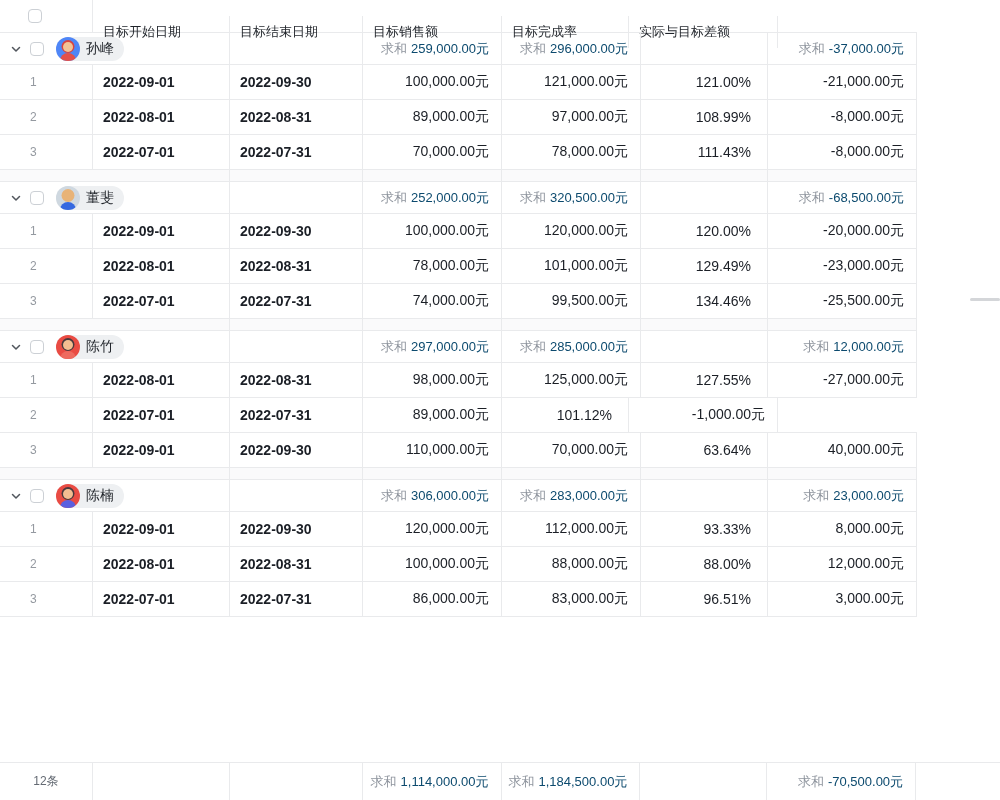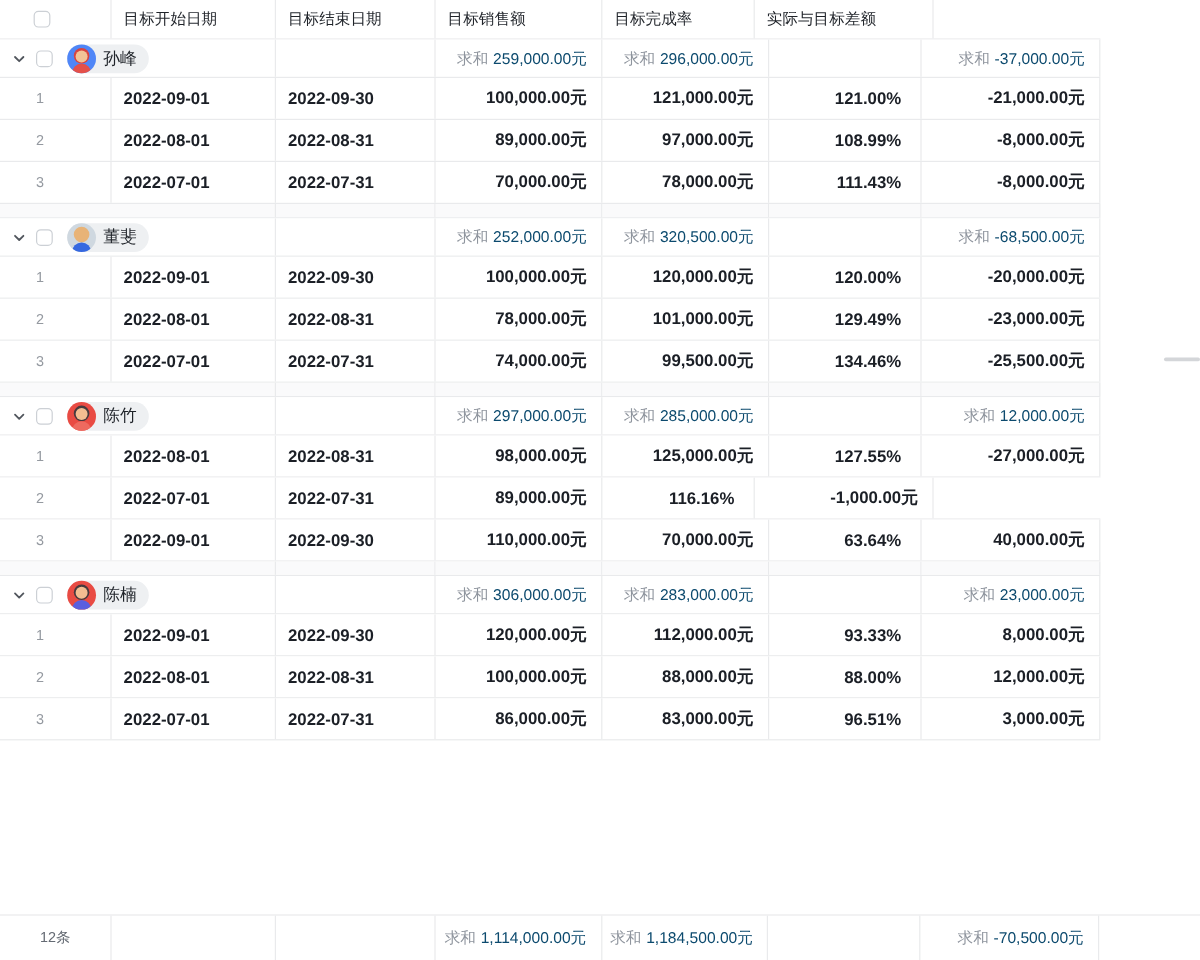--- a/index.html
+++ b/index.html
@@ -11,26 +11,26 @@
   .tbl{position:absolute;left:0;top:0;width:917px;}
   .row{display:flex;background:#fff;box-sizing:border-box;border-bottom:1px solid #e9eaec;}
   .cell{display:flex;align-items:center;box-sizing:border-box;height:100%;border-right:1px solid #e9eaec;overflow:hidden;}
   .c0{width:93px}.c1{width:137px}.c2{width:133px}.c3{width:139px}.c4{width:139px}.c5{width:127px}.c6{width:149px}
   .cA{width:230px}
   .header{height:33px}
   .grow{height:32px}
   .drow{height:35px}
   .gaprow{height:12px;background:#fafafb;}
   .gaprow .cell{background:#fafafb}
-  .hcell{padding-left:10px;font-size:13px;color:#1f2329;font-weight:400;}
+  .hcell{padding-left:10px;font-size:13px;color:#1f2329;font-weight:400;margin-top:16px;}
   .hc0{padding-left:28px}
   .checkbox{width:14px;height:14px;border:1.5px solid #ccd0d5;border-radius:4px;background:#fff;display:inline-block;flex:none;box-sizing:border-box;}
   .idxcell{padding-left:30px;font-size:12px;color:#9499a0;}
   .datecell{padding-left:10px;font-size:14px;font-weight:600;color:#1b1f26;}
-  .moneycell{justify-content:flex-end;padding-right:12px;font-size:14px;font-weight:700;color:#1b1f26;}
+  .moneycell{justify-content:flex-end;padding-right:12px;font-size:14px;font-weight:400;color:#1b1f26;}
   .ratecell{padding-right:16px;}
   .sumcell{justify-content:flex-end;padding-right:12px;font-size:13px;gap:4px;font-weight:400;}
   .sumlab{color:#8f959e}
   .sumval{color:#0c4a6e}
   .gcell{padding-left:10px;gap:0;}
   .chev{flex:none;display:inline-flex;}
   .gcheck{margin-left:8px;}
   .pill{display:inline-flex;align-items:center;height:24px;border-radius:12px;background:#eef0f2;padding-right:10px;gap:6px;margin-left:12px;flex:none;}
   .avatar{width:24px;height:24px;border-radius:50%;position:relative;overflow:hidden;flex:none;}
   .av-hair{position:absolute;left:50%;top:3px;transform:translateX(-50%);width:13px;height:13px;border-radius:50%;}
@@ -356,21 +356,21 @@
     <div class="cell c1 datecell">
         <span>2022-07-01</span>
       </div>
     <div class="cell c2 datecell">
         <span>2022-07-31</span>
       </div>
     <div class="cell c3 moneycell">
         <span>89,000.00元</span>
       </div>
     <div class="cell c5 moneycell ratecell">
-        <span>116.16%</span>
+        <span>101.12%</span>
       </div>
     <div class="cell c6 moneycell">
         <span>-1,000.00元</span>
       </div>
   </div>
   <div class="row drow">
     <div class="cell c0 idxcell">
         <span>3</span>
       </div>
     <div class="cell c1 datecell">

